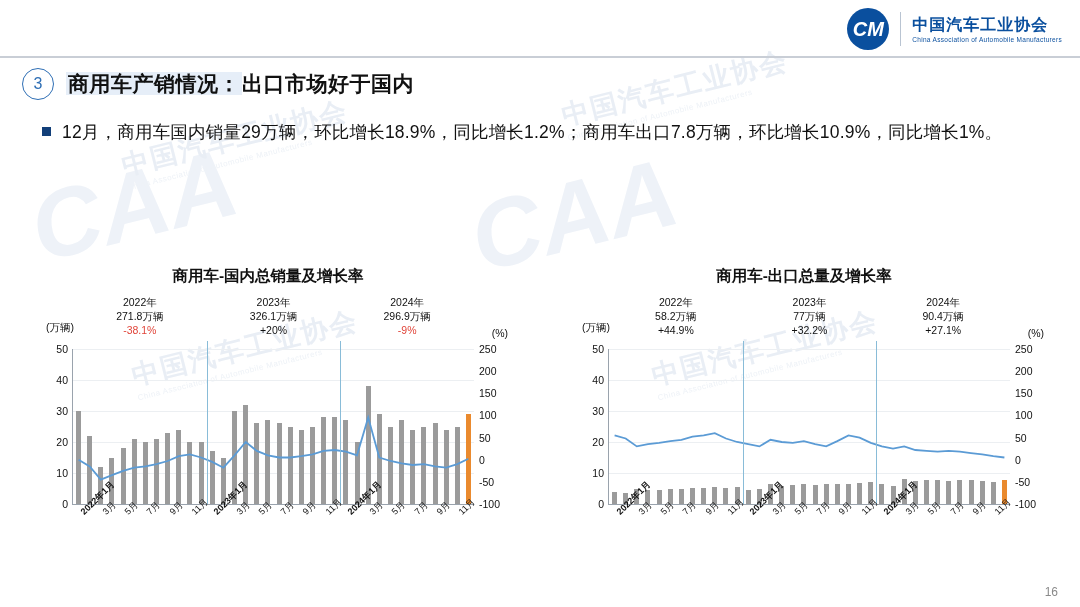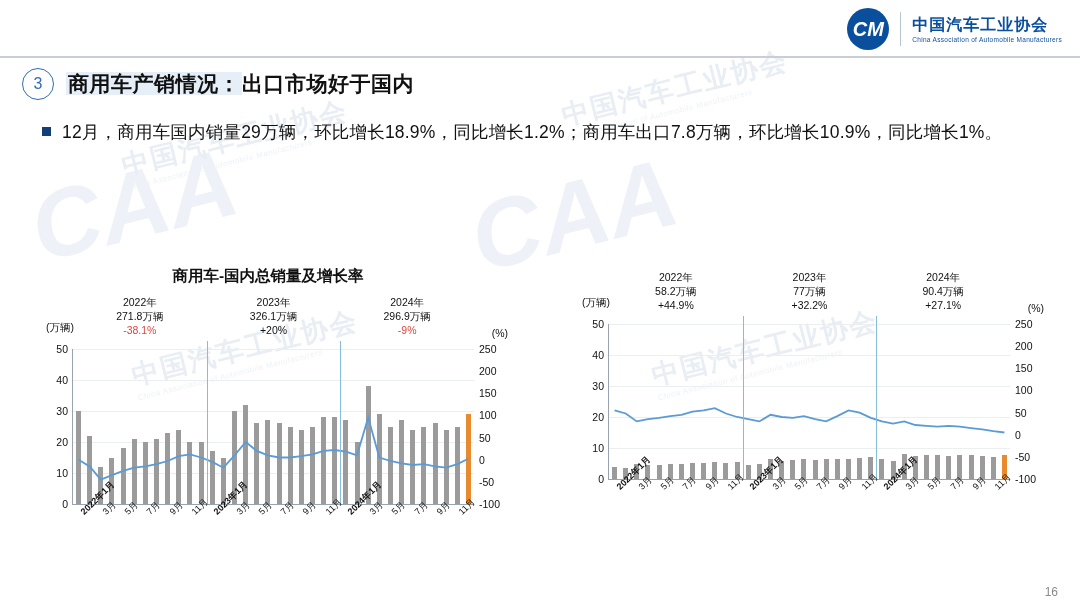--- a/index.html
+++ b/index.html
@@ -264,20 +264,21 @@
           <div class="xlab" style="left: 295.181px;">3月</div>
           <div class="xlab" style="left: 317.458px;">5月</div>
           <div class="xlab" style="left: 339.736px;">7月</div>
           <div class="xlab" style="left: 362.014px;">9月</div>
           <div class="xlab" style="left: 384.292px;">11月</div>
         </div>
     </div>
   </div>
 
   <div class="chart-box chart-right">
+    <div class="chart-title">商用车-出口总量及增长率</div>
     <div class="plot">
       <div class="unit-l">(万辆)</div>
       <div class="unit-r">(%)</div>
       <div class="axis-box" id="axis1">
           <div class="ytick" style="top: 155px;">0</div>
           <div class="gridline" style="top: 124px;"></div>
           <div class="ytick" style="top: 124px;">10</div>
           <div class="gridline" style="top: 93px;"></div>
           <div class="ytick" style="top: 93px;">20</div>
           <div class="gridline" style="top: 62px;"></div>

